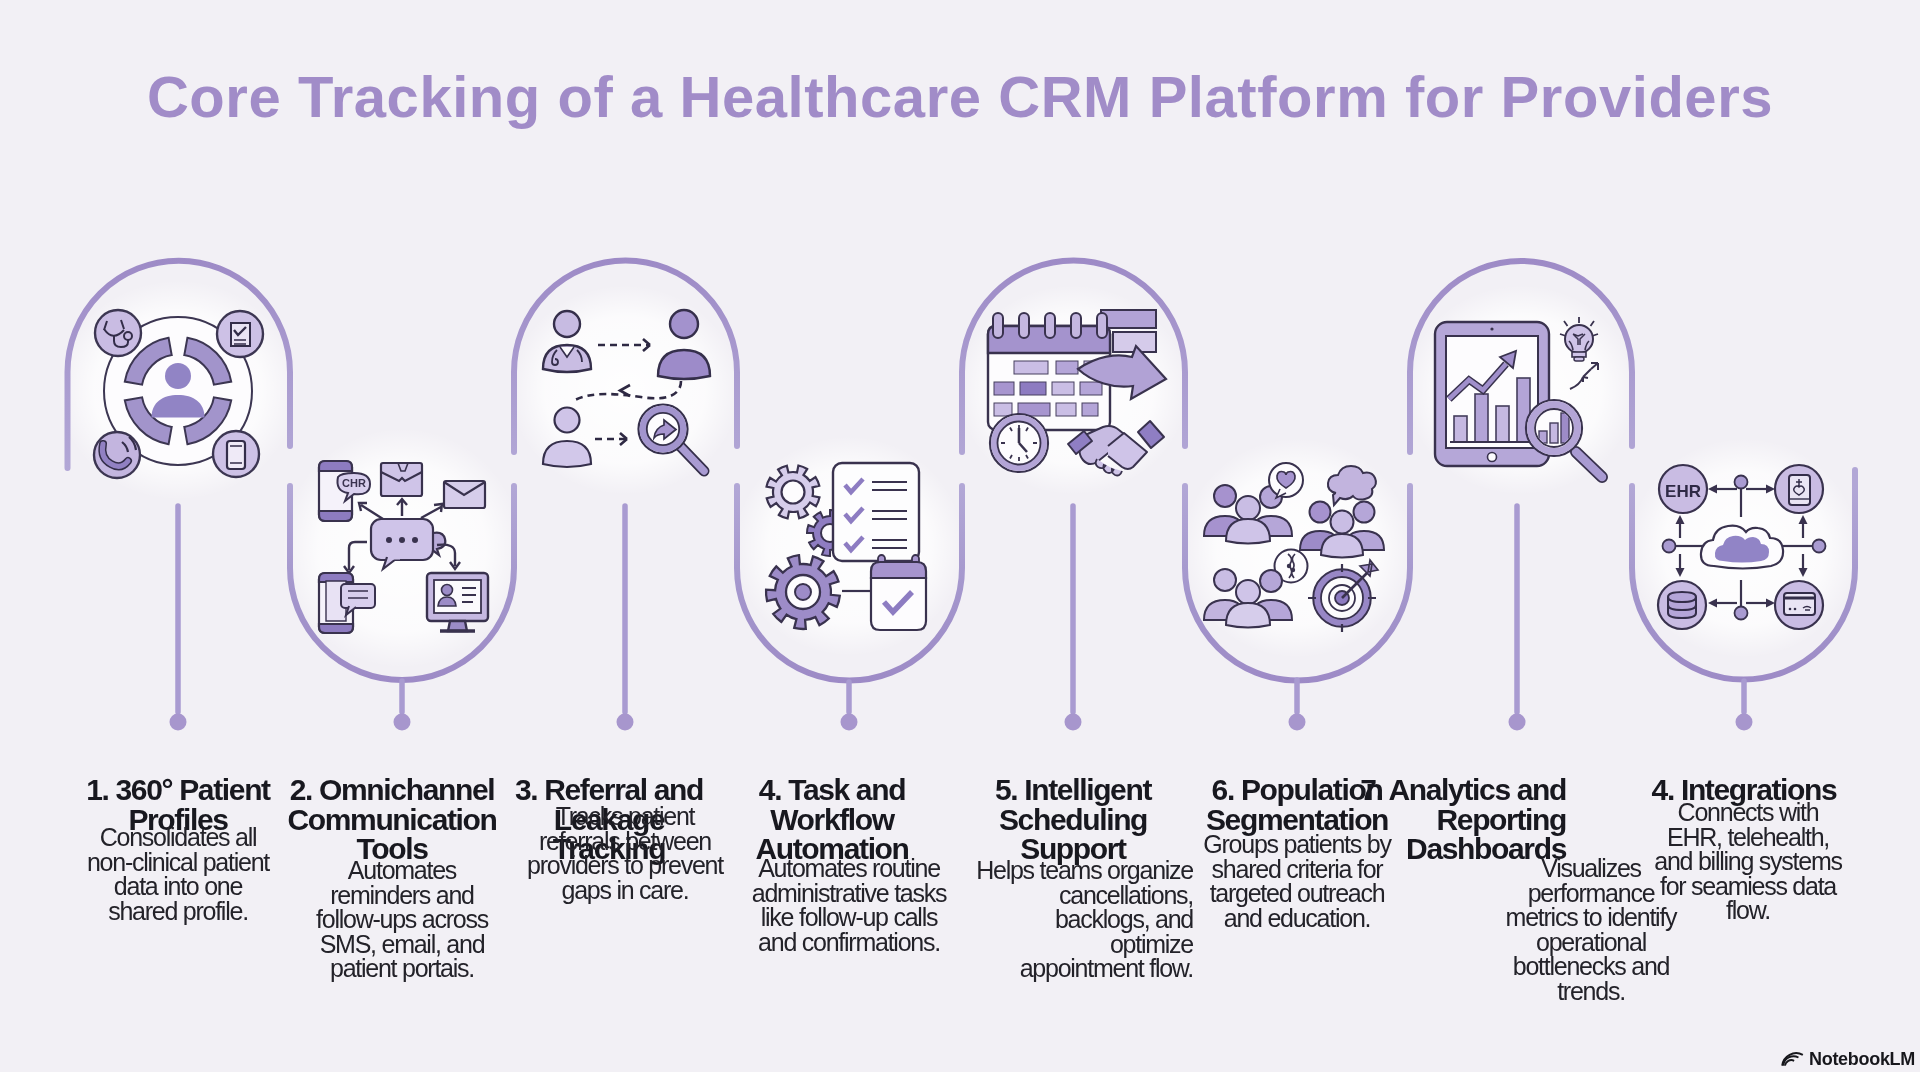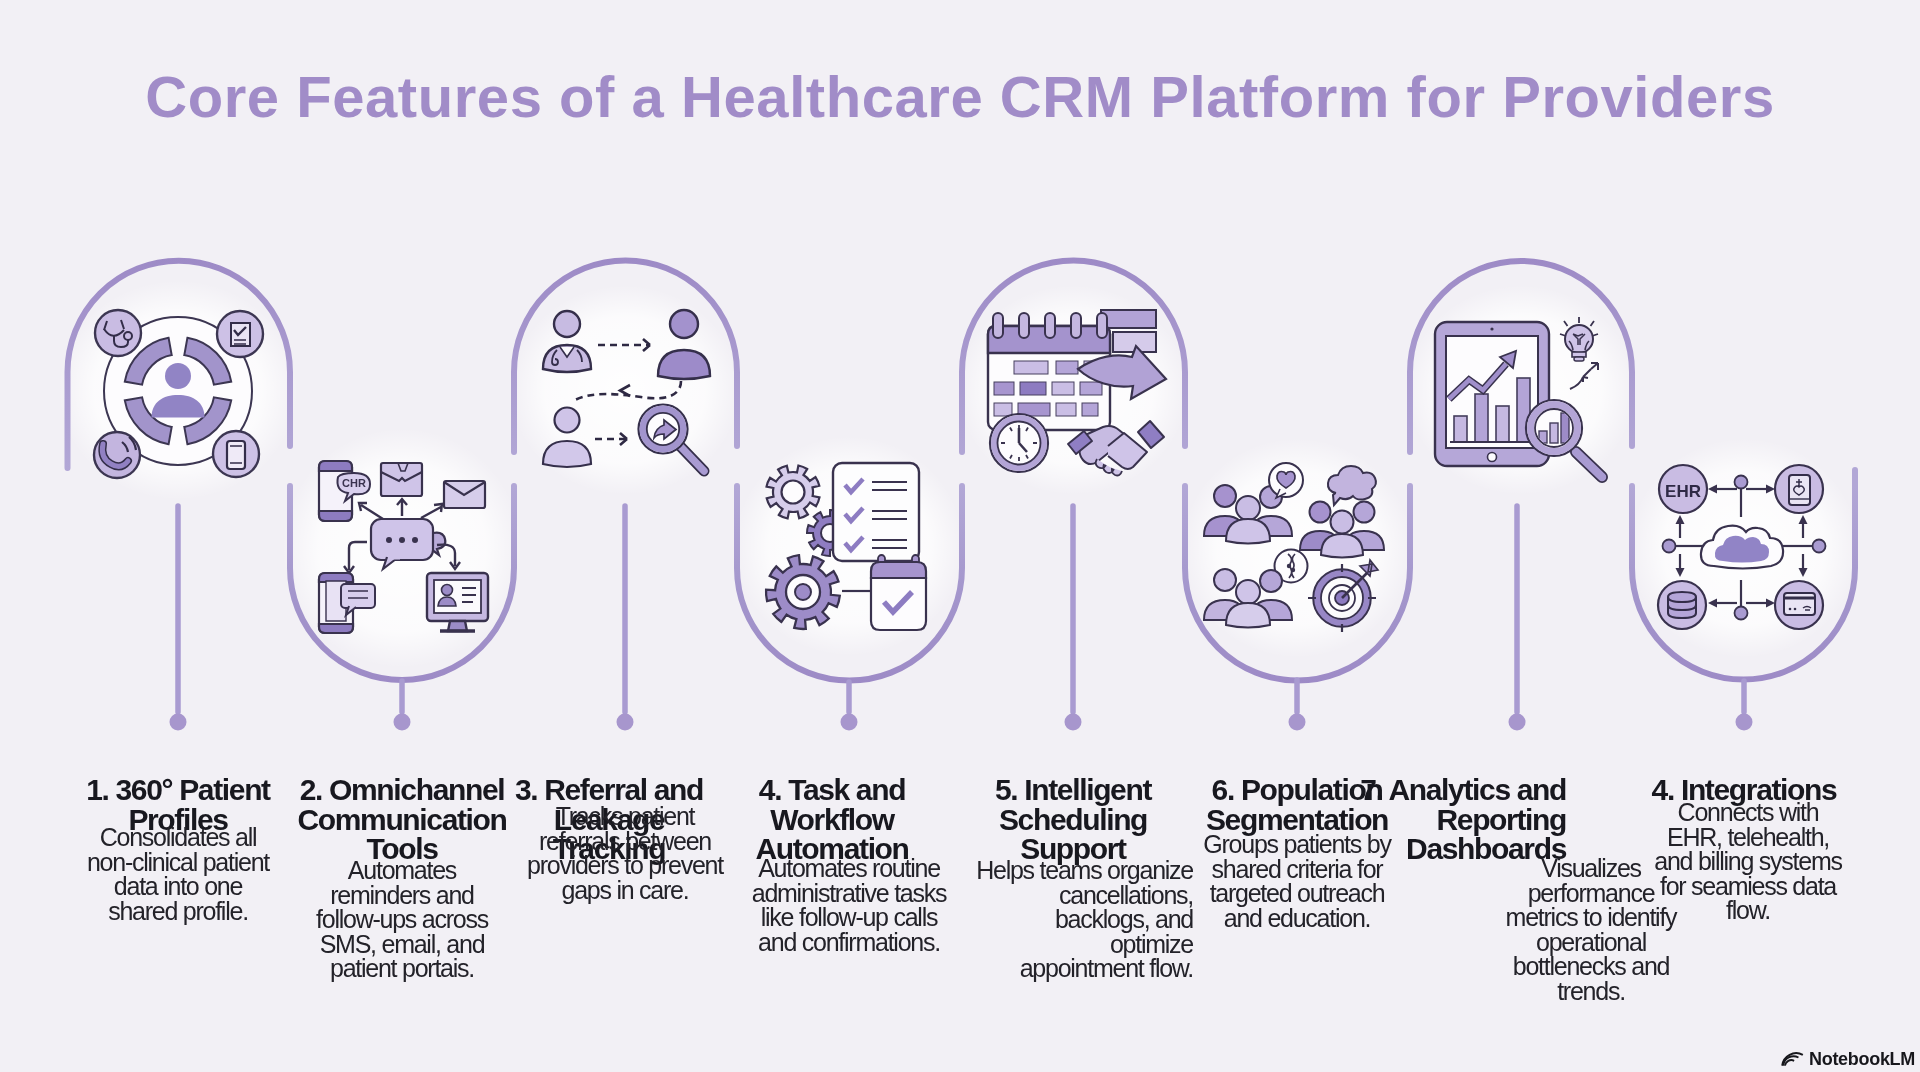--- a/index.html
+++ b/index.html
@@ -437,26 +437,26 @@
     <g>
       <rect x="1784" y="593" width="31" height="22" rx="3" fill="#e9e4f4" stroke="#332d49" stroke-width="2"></rect>
       <path d="M 1784,598 l 31,0" stroke="#332d49" stroke-width="3"></path>
       <circle cx="1790" cy="609" r="1.3" fill="#332d49"></circle>
         <circle cx="1795" cy="609" r="1.3" fill="#332d49"></circle>
       <path d="M 1803,608 q 4,-3 8,0 M 1805,610 l 5,0" fill="none" stroke="#332d49" stroke-width="1.4"></path>
     </g>
   </g>
 </svg>
 
-<div class="title">Core Features of a Healthcare CRM Platform for Providers</div>
+<div class="title">Core Tracking of a Healthcare CRM Platform for Providers</div>
 
 <div class="hd" style="left:58px;">1. 360° Patient<br>Profiles</div>
 <div class="bd" style="left:58px;top:825px;">Consolidates all<br>non-clinical patient<br>data into one<br>shared profile.</div>
 
-<div class="hd" style="left:282px;">2. Omnichannel<br>Communication<br>Tools</div>
+<div class="hd" style="left:272px;">2. Omnichannel<br>Communication<br>Tools</div>
 <div class="bd" style="left:282px;top:858px;">Automates<br>reminders and<br>follow-ups across<br>SMS, email, and<br>patient portais.</div>
 
 <div class="hd" style="left:489px;">3. Referral and<br>Leakage<br>Tracking</div>
 <div class="bd" style="left:505px;top:804px;">Tracks patient<br>referrals between<br>providers to prevent<br>gaps in care.</div>
 
 <div class="hd" style="left:712px;">4. Task and<br>Workflow<br>Automation</div>
 <div class="bd" style="left:729px;top:856px;">Automates routine<br>administrative tasks<br>like follow-up calls<br>and confirmations.</div>
 
 <div class="hd" style="left:953px;">5. Intelligent<br>Scheduling<br>Support</div>
 <div class="bd" style="left:953px;top:858px;text-align:right;">Helps teams organize<br>cancellations,<br>backlogs, and<br>optimize<br>appointment flow.</div>

